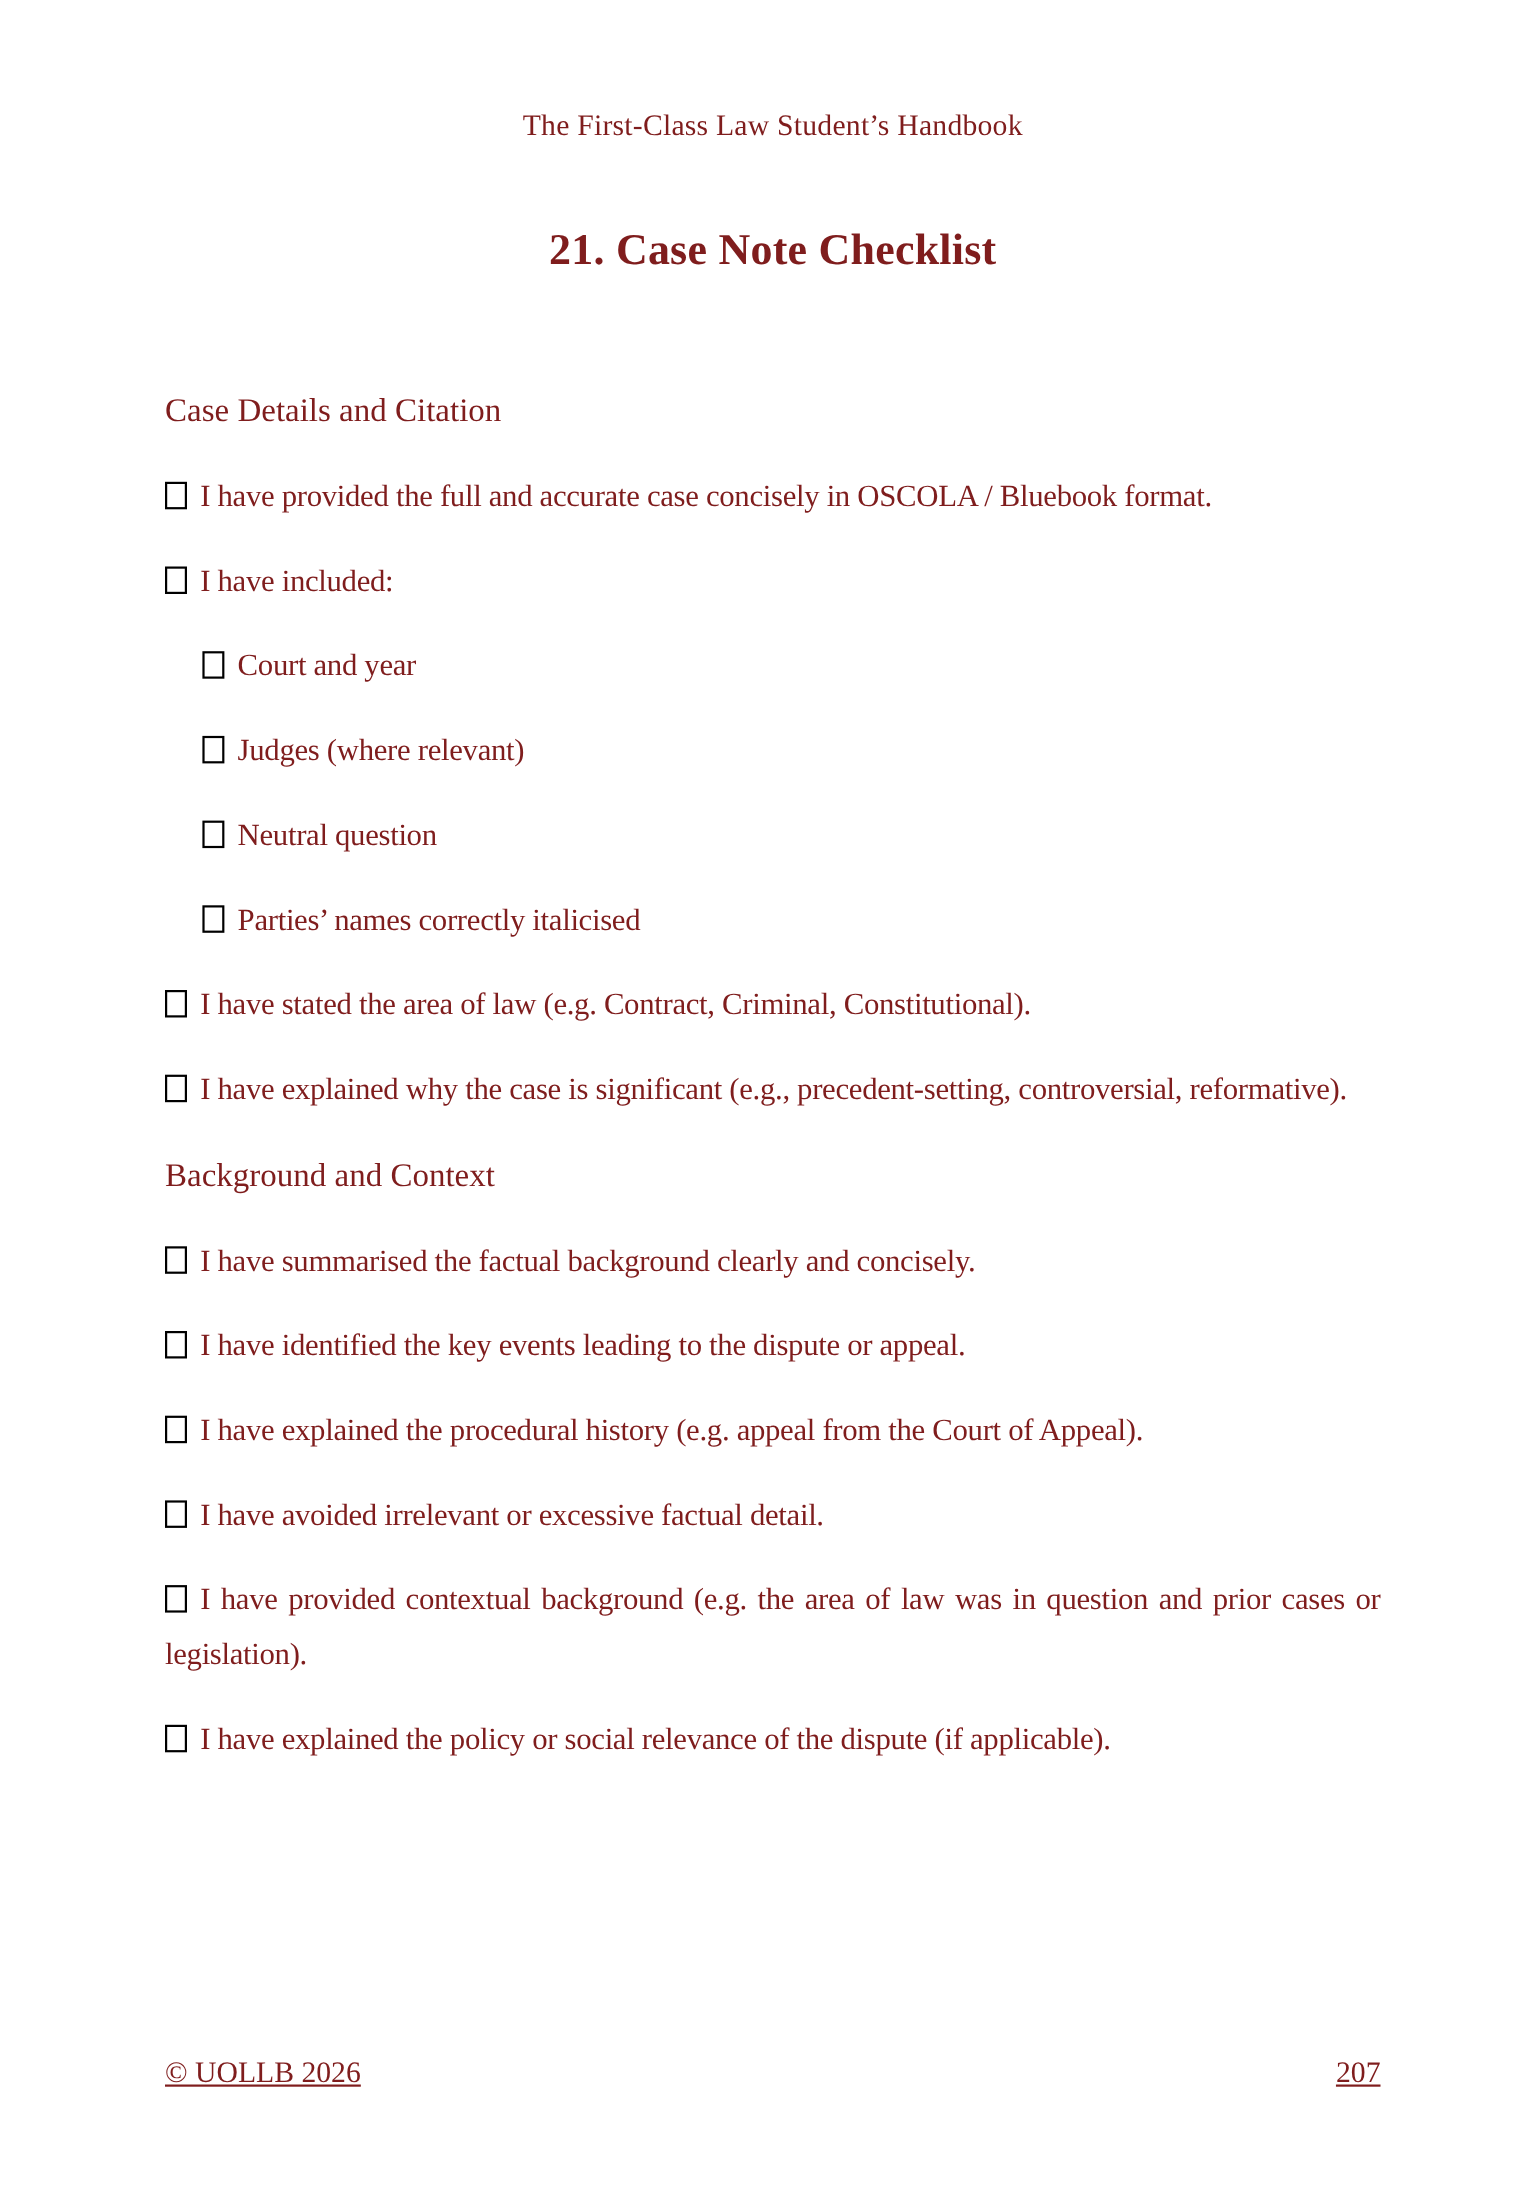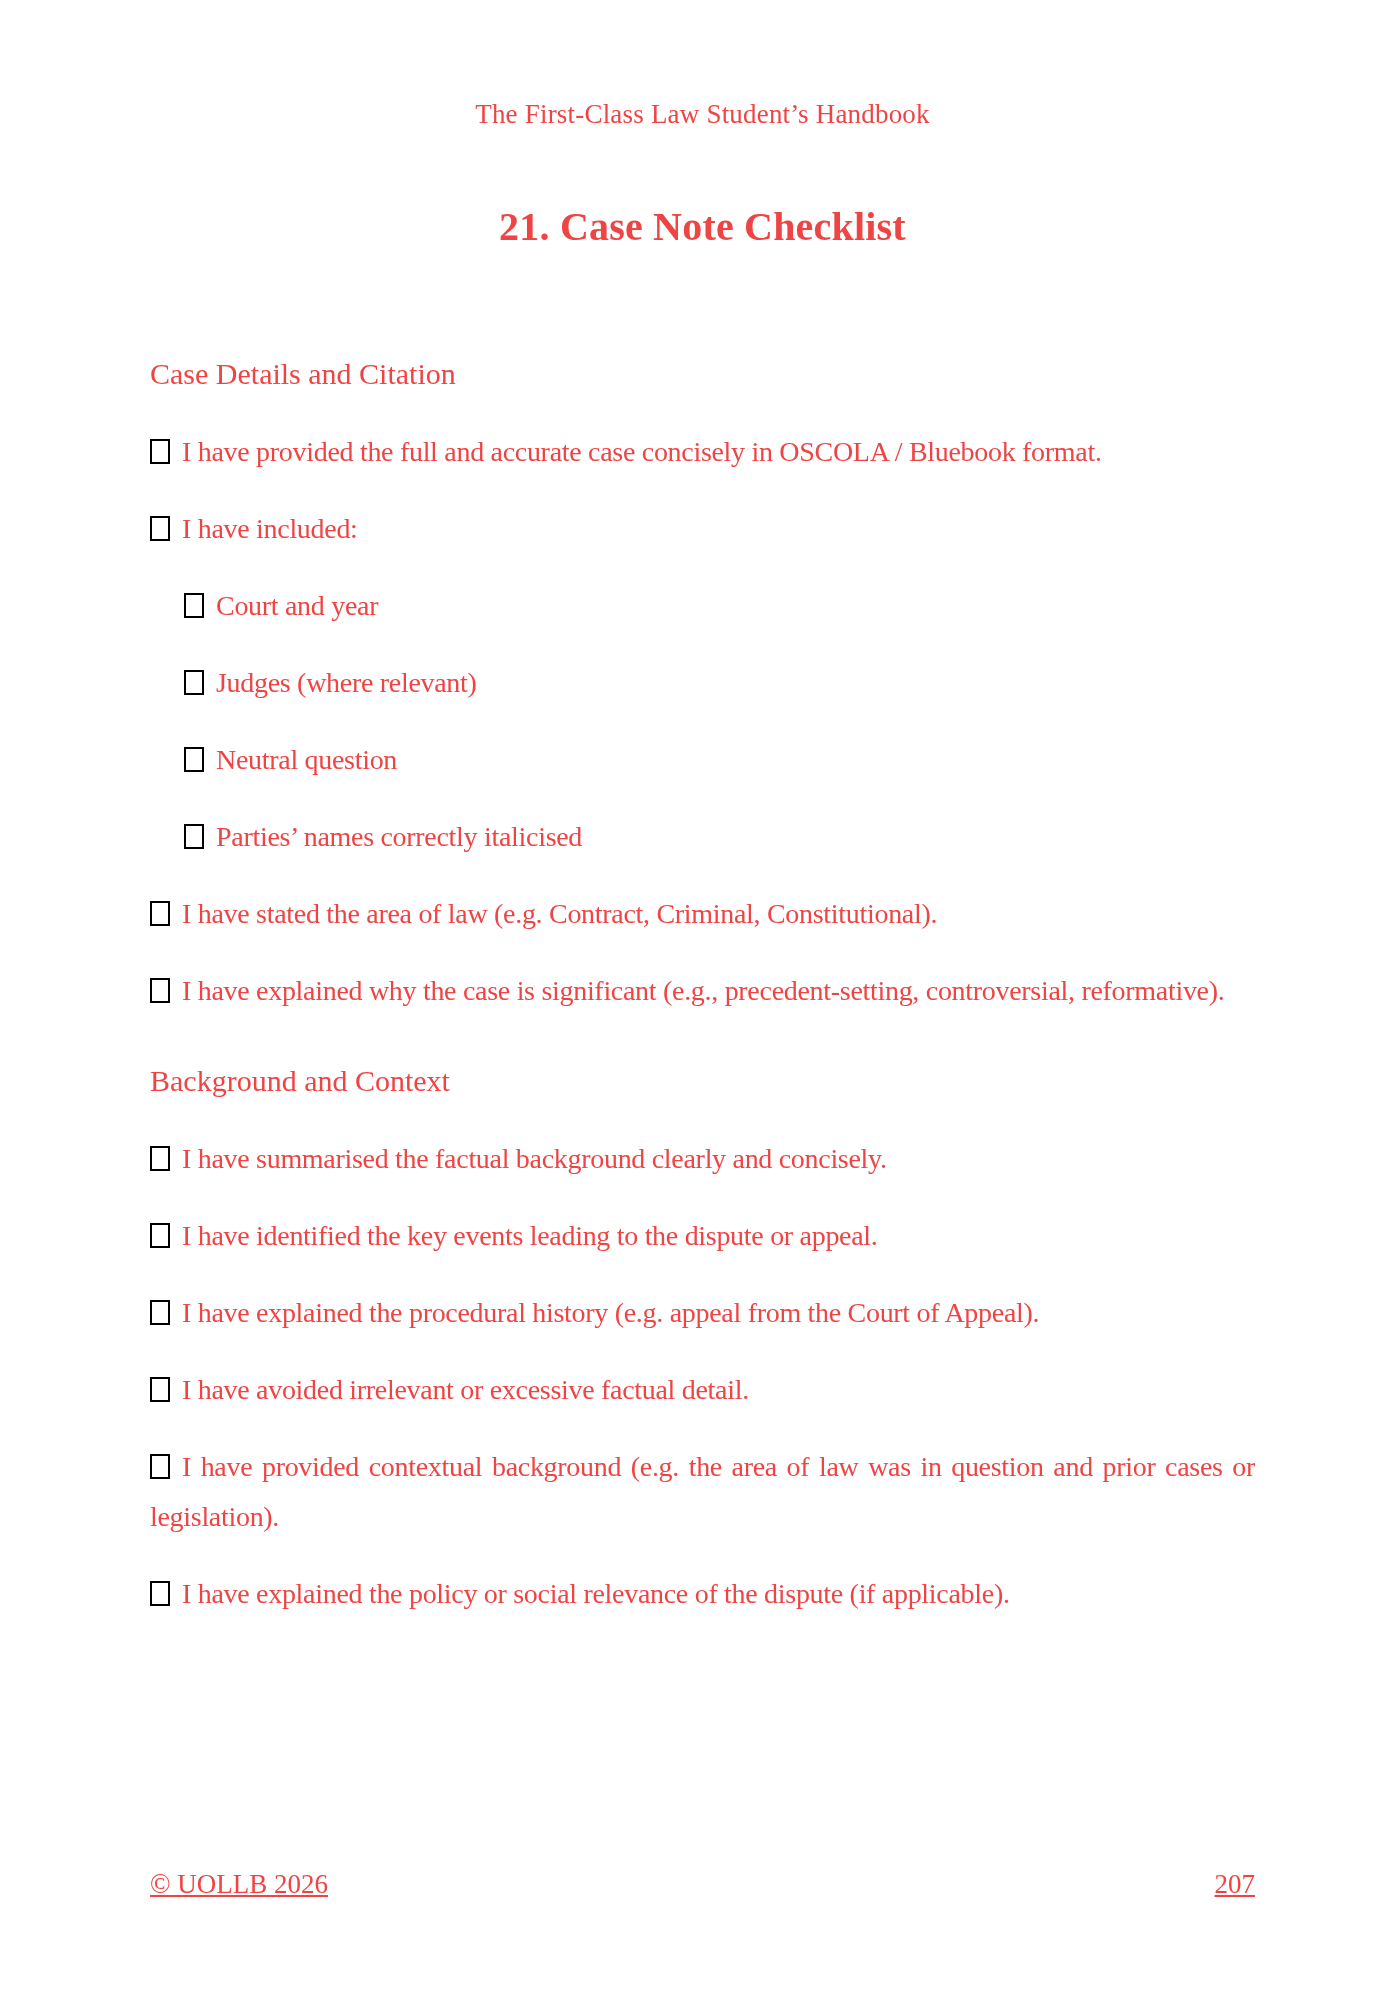--- a/index.html
+++ b/index.html
@@ -5,21 +5,21 @@
   html, body {
     margin: 0;
     padding: 0;
     background: #ffffff;
   }
   .page {
     position: relative;
     width: 1400px;
     height: 2000px;
     background: #ffffff;
-    color: #ef4444;
+    color: #7f1d1d;
     font-family: "Liberation Serif", "DejaVu Serif", serif;
     box-sizing: border-box;
     padding: 0 145px 0 150px;
     overflow: hidden;
   }
   .running-header {
     padding-top: 97px;
     font-size: 27px;
     line-height: 34px;
     text-align: center;
@@ -27,21 +27,21 @@
   }
   .chapter-title {
     margin: 72px 0 0 0;
     font-size: 40px;
     line-height: 48px;
     font-weight: 700;
     text-align: center;
     letter-spacing: 0.2px;
   }
   .section {
-    margin-top: 46px;
+    margin-top: 34px;
   }
   .section:first-child {
     margin-top: 104px;
   }
   .section-heading {
     margin: 0 0 34px 0;
     font-size: 30px;
     line-height: 38px;
     font-weight: 400;
   }

